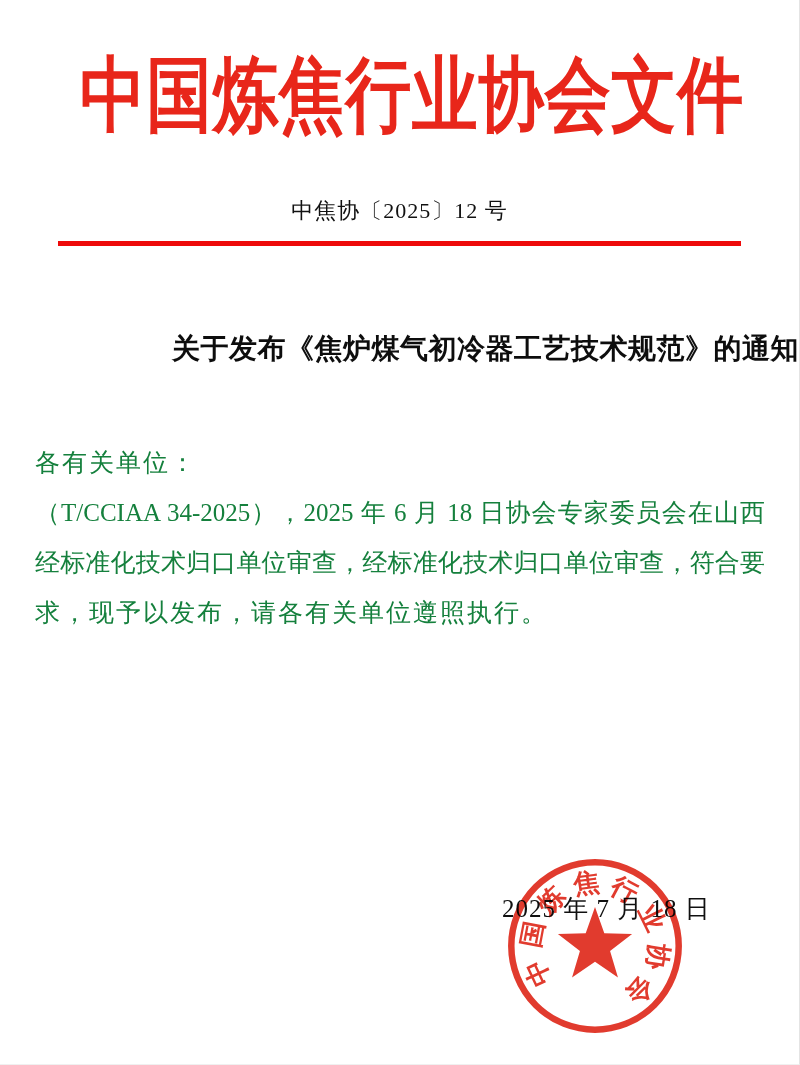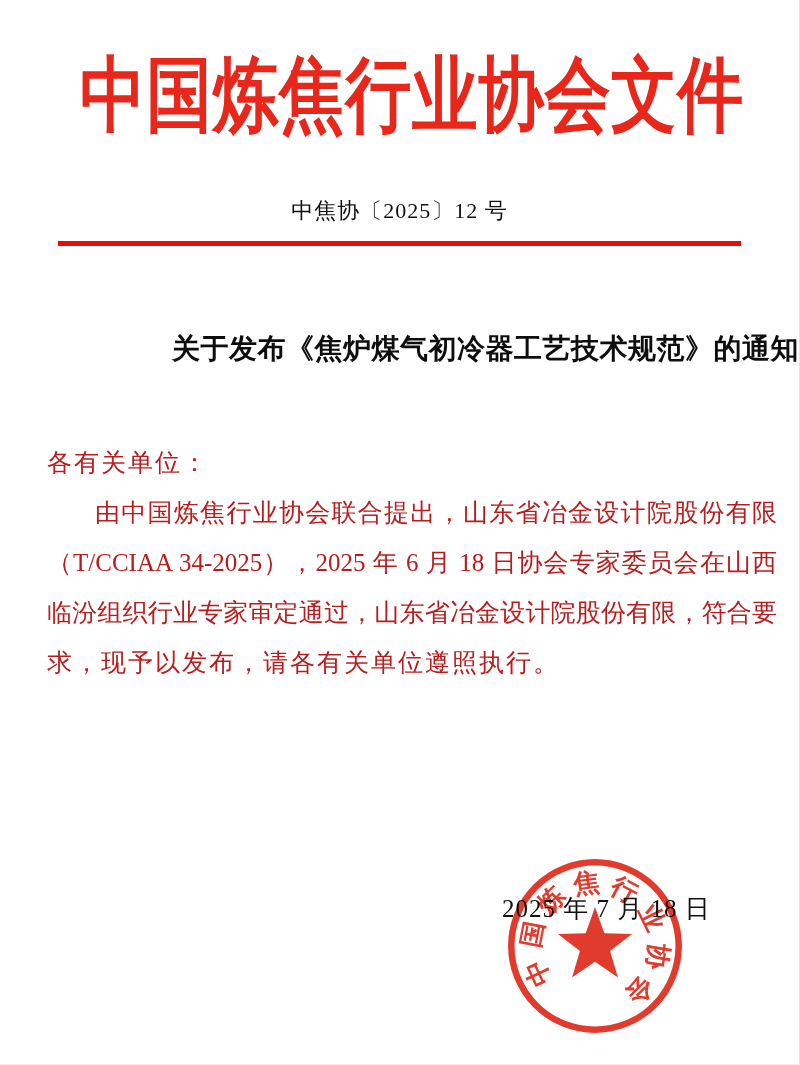--- a/index.html
+++ b/index.html
@@ -58,22 +58,21 @@
     font-size:28px;
     font-weight:bold;
     font-family:"Liberation Sans","DejaVu Sans",sans-serif;
     color:#0d0d0d;
     letter-spacing:0.5px;
   }
   .body-text{
     position:absolute;
     top:438px; left:35px; width:730px;
     font-size:25px;
-    color:#b91c1c;
-    margin-left:12px;
+    color:#15803d;
   }
   .line{
     height:50px;
     line-height:50px;
     letter-spacing:2px;
     white-space:nowrap;
   }
   .line.justified{
     text-align:justify;
     text-align-last:justify;
@@ -116,23 +115,22 @@
   <div class="agency-header">中国炼焦行业协会文件</div>
 
   <div class="doc-number">中焦协〔2025〕12 号</div>
 
   <div class="red-line"></div>
 
   <div class="doc-title">关于发布《焦炉煤气初冷器工艺技术规范》的通知</div>
 
   <div class="body-text">
     <div class="line">各有关单位：</div>
-    <div class="line justified indent">由中国炼焦行业协会联合提出，山东省冶金设计院股份有限</div>
     <div class="line justified">（T/CCIAA 34-2025），2025 年 6 月 18 日协会专家委员会在山西</div>
-    <div class="line justified">临汾组织行业专家审定通过，山东省冶金设计院股份有限，符合要</div>
+    <div class="line justified">经标准化技术归口单位审查，经标准化技术归口单位审查，符合要</div>
     <div class="line">求，现予以发布，请各有关单位遵照执行。</div>
   </div>
 
   <svg class="seal" viewBox="0 0 200 200" aria-hidden="true">
     <g>
       <circle cx="100" cy="100" r="90" fill="none" stroke="#df2b1d" stroke-width="7"></circle>
     </g>
     <g>
       <path fill="#df2b1d" d="M100,58 L110,86.2 L139.9,87 L116.2,105.3 L124.7,134 L100,117 L75.3,134 L83.8,105.3 L60.1,87 L90,86.2 Z"></path>
     </g>

